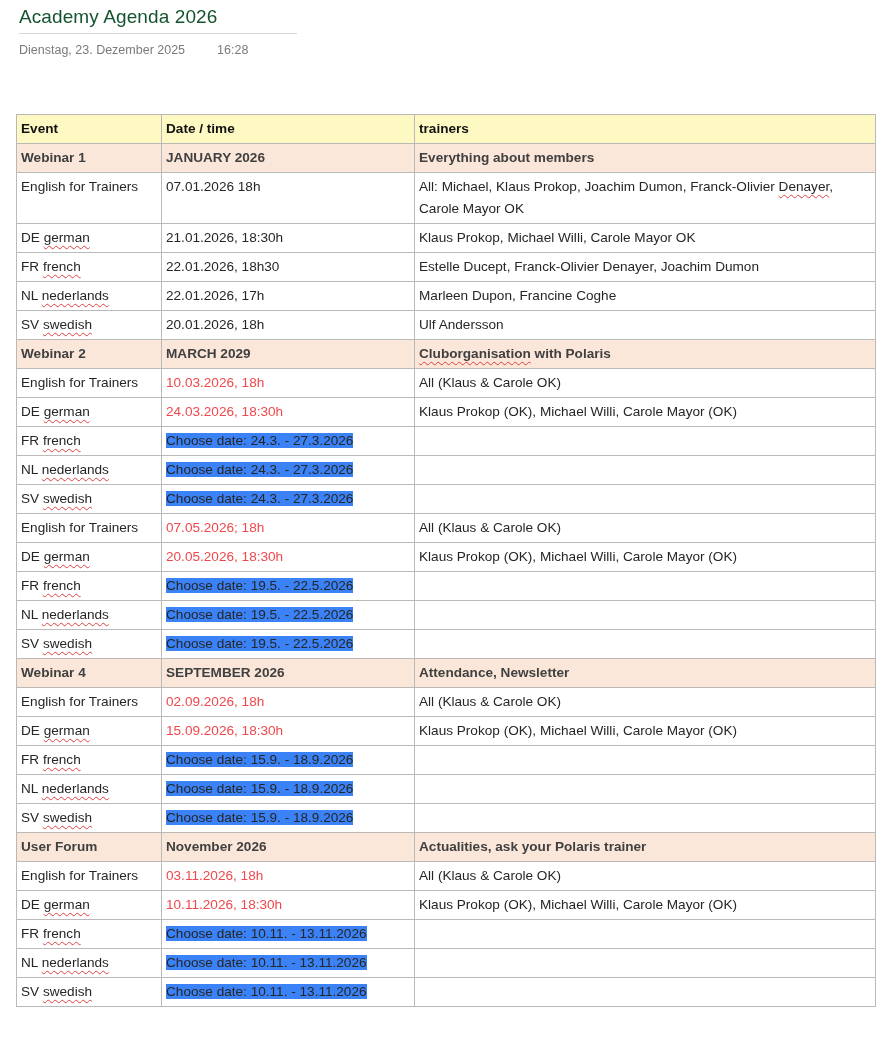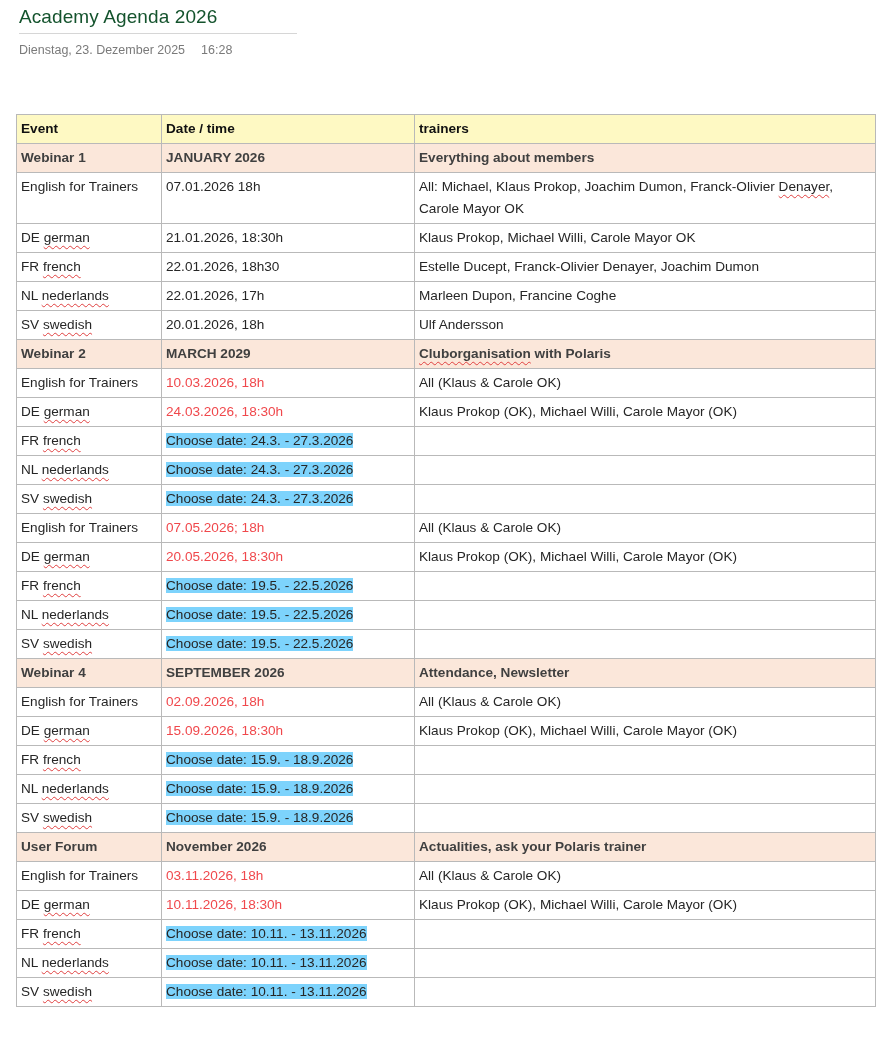--- a/index.html
+++ b/index.html
@@ -2,32 +2,32 @@
 <html><head>
 <meta charset="utf-8">
 <style>
   html, body { margin: 0; padding: 0; background: #ffffff; }
   body { width: 885px; height: 1057px; position: relative; overflow: hidden;
          font-family: "Liberation Sans", "DejaVu Sans", sans-serif; color: #222; }
   .page-title { position: absolute; left: 19px; top: 0px; font-size: 19px; color: #14532d;
                 font-weight: normal; letter-spacing: 0.1px; line-height: 34px; white-space: nowrap; }
   .title-rule { position: absolute; left: 19px; top: 33px; width: 278px; height: 1px; background: #d6d6d6; }
   .meta { position: absolute; left: 19px; top: 43px; font-size: 12.5px; color: #7a7a7a; white-space: nowrap; }
-  .meta .time { margin-left: 16px; }
+  .meta .time { margin-left: 32px; }
   table.agenda { position: absolute; left: 16px; top: 114px; border-collapse: collapse; width: 859px;
                  table-layout: fixed; font-size: 13.6px; }
   table.agenda td { border: 1px solid #b9b9b9; padding: 0 4px; height: 28px; vertical-align: middle;
                     color: #262626; line-height: 22px; white-space: nowrap; overflow: hidden; }
   table.agenda td.wrap { white-space: normal; padding-top: 3px; padding-bottom: 3px; line-height: 22px; }
   col.c1 { width: 145px; } col.c2 { width: 253px; } col.c3 { width: 461px; }
   tr.header-row td { font-weight: bold; background: #fef9c3; color: #111; }
   tr.section-row td { font-weight: bold; background: #fbe7da; color: #404040; }
   .squiggle { text-decoration: underline wavy #e04040; text-decoration-thickness: 1px; text-underline-offset: 3px; }
   .red { color: #f0484c; }
-  .hl { background: #7dd3fc; color: #262626; }
+  .hl { background: #3b82f6; color: #262626; }
 </style>
 </head>
 <body>
 
 <div class="page-title">Academy Agenda 2026</div>
 <div class="title-rule"></div>
 <div class="meta">
   <span>Dienstag, 23. Dezember 2025</span><span class="time">16:28</span>
 </div>
 

